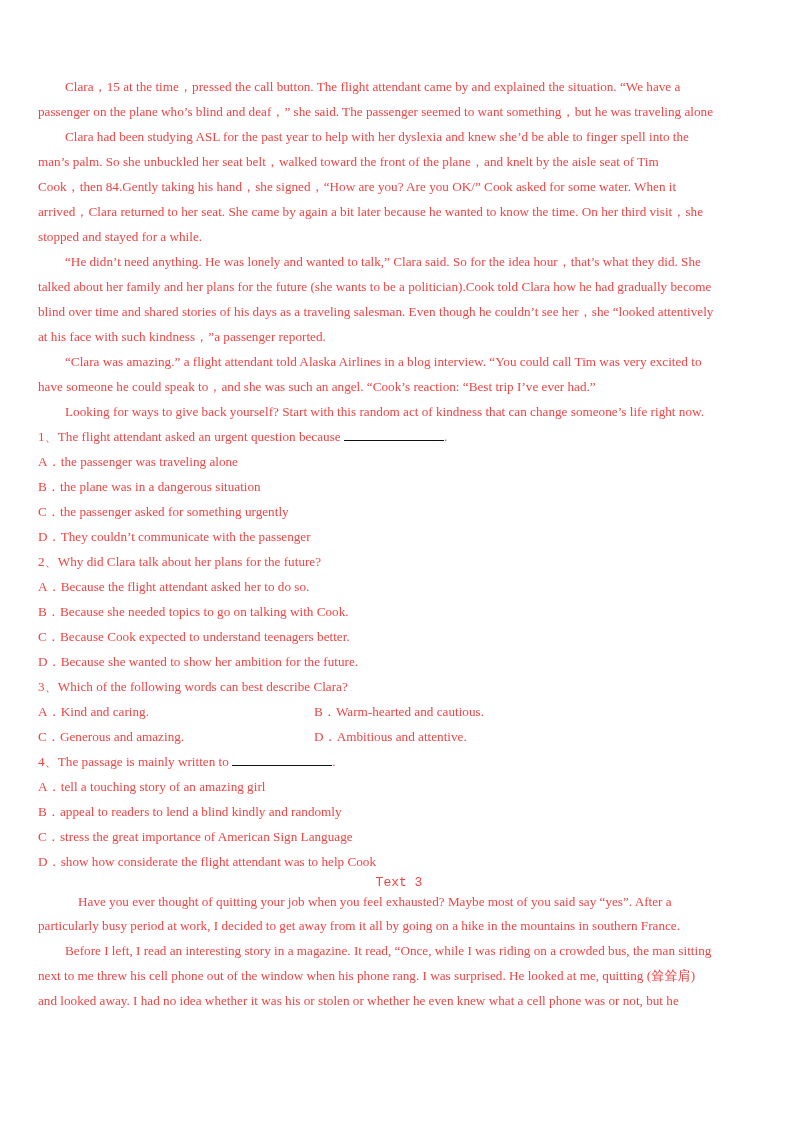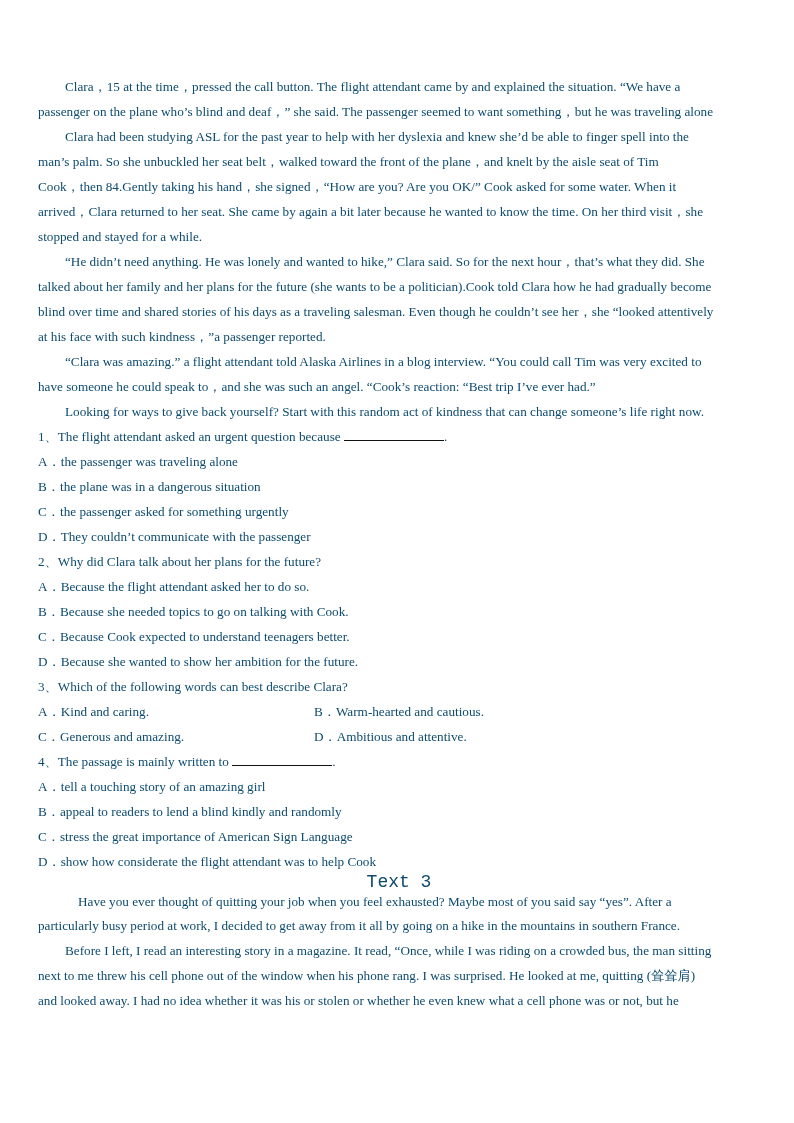--- a/index.html
+++ b/index.html
@@ -1,48 +1,48 @@
 <!DOCTYPE html>
 <html><head>
 <meta charset="utf-8">
 <style>
   html, body { margin: 0; padding: 0; background: #ffffff; }
   body { width: 794px; height: 1123px; position: relative; overflow: hidden; }
   .page {
     position: absolute; left: 38px; top: 74px; width: 722px;
-    font-family: "Liberation Serif", serif; font-size: 13.2px; color: #0c4a6e;
+    font-family: "Liberation Serif", serif; font-size: 13.2px; color: #ef4444;
     line-height: 25px;
   }
   .line { white-space: nowrap; height: 25px; }
   .indent { padding-left: 27px; }
   .opt { height: 25px; white-space: nowrap; }
   .opt-letter { display: inline-block; }
   .row2 { display: flex; height: 25px; white-space: nowrap; }
   .row2 > div { width: 276px; }
   .text3-title {
-    font-family: "Liberation Mono", monospace; font-size: 18px;
+    font-family: "Liberation Mono", monospace; font-size: 13px;
     text-align: center; height: 17px; line-height: 17px; margin-top: 0px;
   }
   .first-t3 { padding-left: 40px; height: 22px; line-height: 22px; }
   .blank { display: inline-block; width: 100px; border-bottom: 1px solid #111; height: 12px; vertical-align: baseline; }
 </style>
 </head>
 <body>
 
 <div class="page">
 
   <div>
     <div class="line indent">Clara，15 at the time，pressed the call button. The flight attendant came by and explained the situation. “We have a</div>
     <div class="line">passenger on the plane who’s blind and deaf，” she said. The passenger seemed to want something，but he was traveling alone</div>
     <div class="line indent">Clara had been studying ASL for the past year to help with her dyslexia and knew she’d be able to finger spell into the</div>
     <div class="line">man’s palm. So she unbuckled her seat belt，walked toward the front of the plane，and knelt by the aisle seat of Tim</div>
     <div class="line">Cook，then 84.Gently taking his hand，she signed，“How are you? Are you OK/” Cook asked for some water. When it</div>
     <div class="line">arrived，Clara returned to her seat. She came by again a bit later because he wanted to know the time. On her third visit，she</div>
     <div class="line">stopped and stayed for a while.</div>
-    <div class="line indent">“He didn’t need anything. He was lonely and wanted to hike,” Clara said. So for the next hour，that’s what they did. She</div>
+    <div class="line indent">“He didn’t need anything. He was lonely and wanted to talk,” Clara said. So for the idea hour，that’s what they did. She</div>
     <div class="line">talked about her family and her plans for the future (she wants to be a politician).Cook told Clara how he had gradually become</div>
     <div class="line">blind over time and shared stories of his days as a traveling salesman. Even though he couldn’t see her，she “looked attentively</div>
     <div class="line">at his face with such kindness，”a passenger reported.</div>
     <div class="line indent">“Clara was amazing.” a flight attendant told Alaska Airlines in a blog interview. “You could call Tim was very excited to</div>
     <div class="line">have someone he could speak to，and she was such an angel. “Cook’s reaction: “Best trip I’ve ever had.”</div>
     <div class="line indent">Looking for ways to give back yourself? Start with this random act of kindness that can change someone’s life right now.</div>
   </div>
 
   <div>
     <div class="line">

